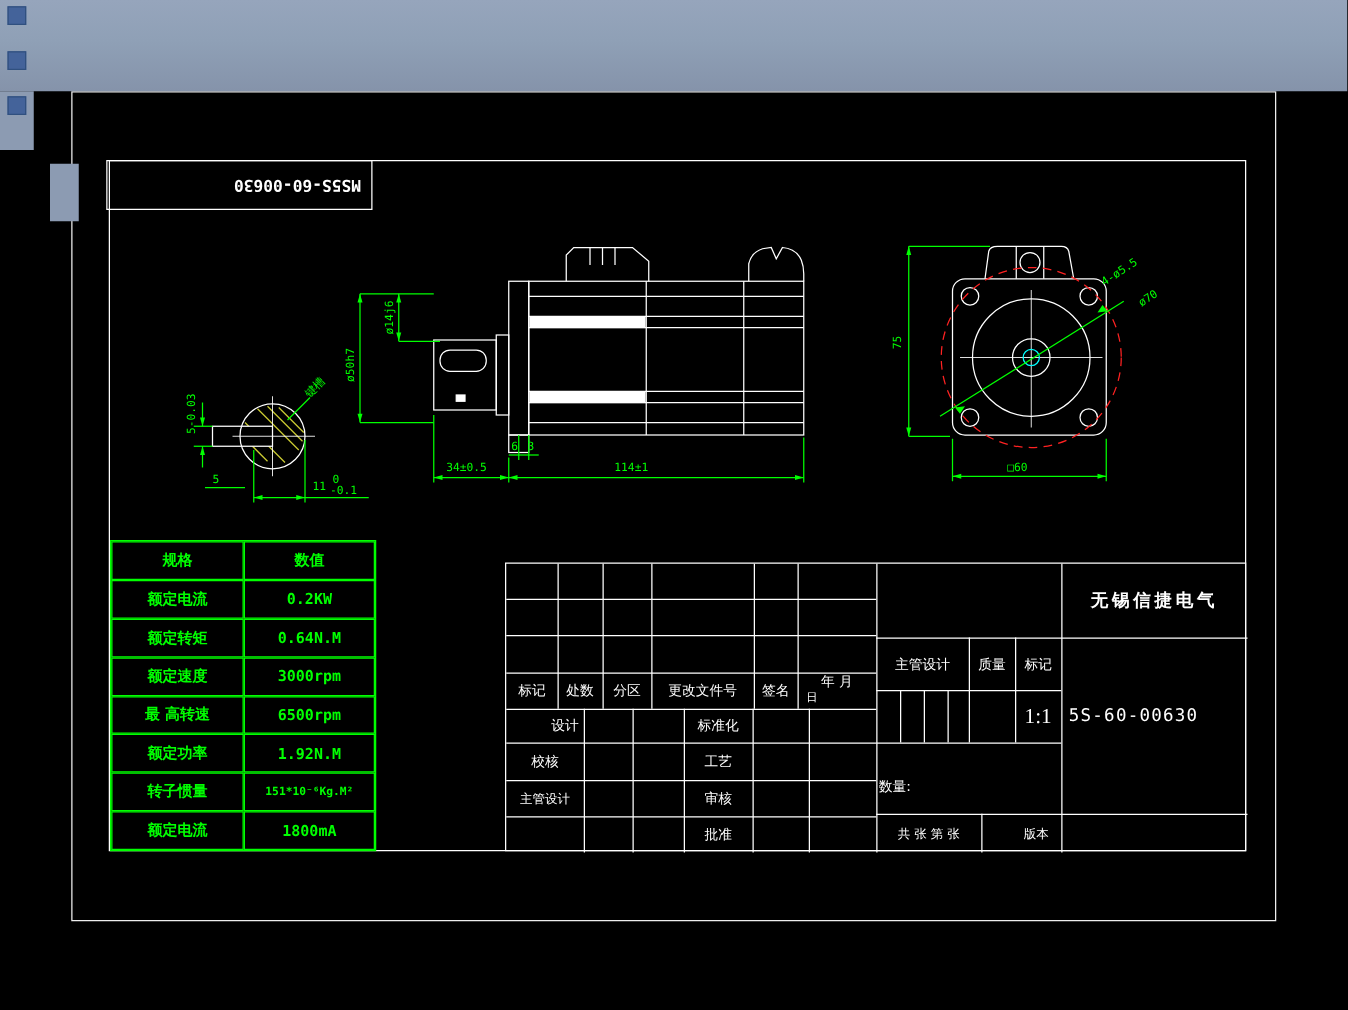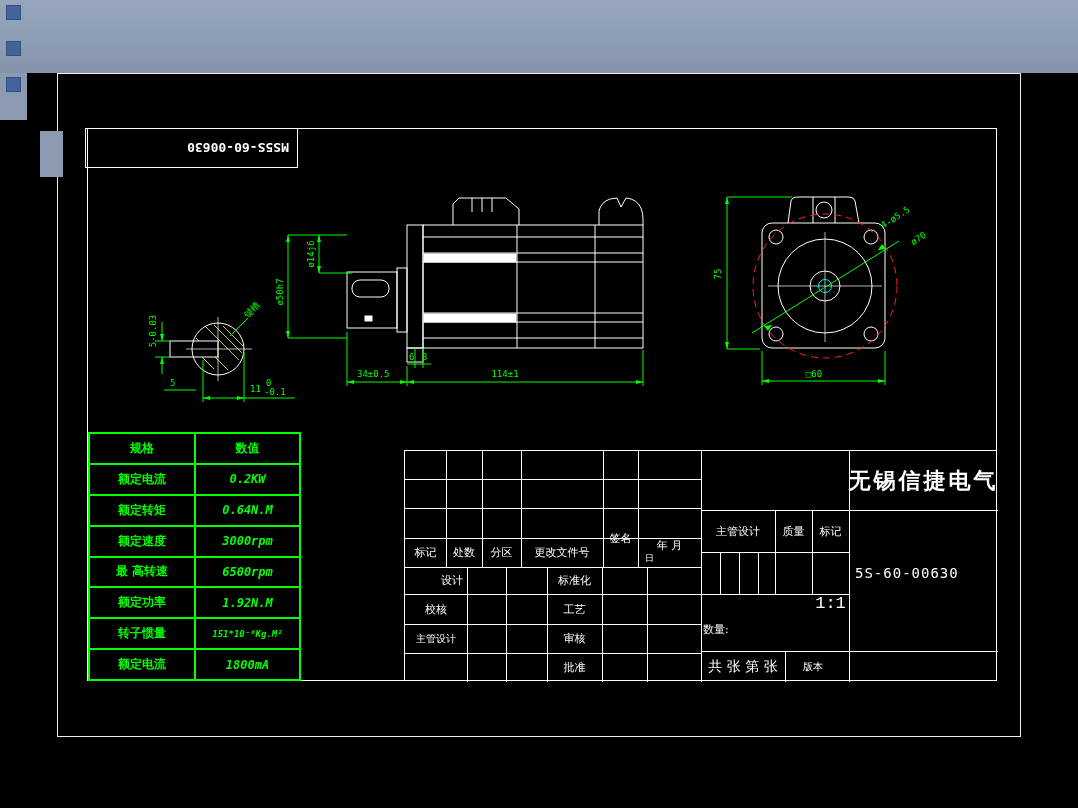--- a/index.html
+++ b/index.html
@@ -17,30 +17,30 @@
   .inner-frame{left:87px;top:128px;width:910px;height:553px;border:1px solid #ffffff;}
   .hdr-box{left:85px;top:128px;width:213px;height:40px;border:1px solid #ffffff;}
   .hdr-text{position:absolute;left:96px;top:11px;width:112px;text-align:center;
             color:#fff;font:bold 13px "DejaVu Sans Mono",monospace;transform:rotate(180deg);}
   
   .spec{left:88px;top:432px;width:213px;height:249px;border:1px solid #00ff00;
         display:grid;grid-template-columns:106px 1fr;}
   .sc{border:1px solid #00ff00;display:flex;align-items:center;justify-content:center;
       color:#00ff00;font-weight:bold;font-size:12px;white-space:nowrap;}
   .sc.small{font-size:9px;}
-  .sc.num{font-family:"DejaVu Sans Mono",monospace;font-style:italic;}
+  .sc.num{font-family:"DejaVu Sans Mono",monospace;}
   
   .tb{left:404px;top:450px;width:593px;height:231px;border:1px solid #fff;}
   .l{position:absolute;background:#fff;}
   .tc{position:absolute;color:#fff;font-size:11px;display:flex;align-items:center;
       justify-content:center;text-align:center;white-space:nowrap;}
   .tc.left{justify-content:flex-start;}
-  .company{font-size:22px;font-weight:bold;letter-spacing:3px;}
+  .company{font-size:14px;font-weight:bold;letter-spacing:3px;}
   .dwgno{font-size:14px;font-family:"DejaVu Sans Mono",monospace;letter-spacing:1px;}
-  .scale{font-size:17px;font-family:Liberation Mono, monospace;margin-top:30px;}
+  .scale{font-size:17px;font-family:Liberation Serif, serif;}
   svg{position:absolute;left:0;top:0;pointer-events:none;}
   svg text{fill:#00ff00;font-family:"DejaVu Sans Mono",monospace;font-size:9px;}
 </style>
 </head>
 <body>
 
 <div class="abs band"></div>
 <div class="abs strip"></div>
 <div class="abs block2"></div>
 <div class="abs chip" style="left:6px;top:5px;"></div>
@@ -103,37 +103,37 @@
   <i class="l" style="left:0;top:202px;width:296px;height:1px"></i>
   <i class="l" style="left:296px;top:59px;width:297px;height:1px"></i>
   <i class="l" style="left:296px;top:101px;width:148px;height:1px"></i>
   <i class="l" style="left:296px;top:143px;width:148px;height:1px"></i>
   <i class="l" style="left:296px;top:200px;width:297px;height:1px"></i>
 
   <div class="tc" style="left:0;top:87px;width:41px;height:29px">标记</div>
   <div class="tc" style="left:41px;top:87px;width:36px;height:29px">处数</div>
   <div class="tc" style="left:77px;top:87px;width:39px;height:29px">分区</div>
   <div class="tc" style="left:116px;top:87px;width:82px;height:29px">更改文件号</div>
-  <div class="tc" style="left:198px;top:73px;width:35px;height:29px">签名</div>
+  <div class="tc" style="left:198px;top:87px;width:35px;height:29px">签名</div>
   <div class="tc" style="left:233px;top:88px;width:63px;height:13px;font-size:11px">年  月</div>
   <div class="tc left" style="left:240px;top:101px;width:56px;height:13px;font-size:9px">日</div>
   <div class="tc" style="left:16px;top:116px;width:62px;height:27px">设计</div>
   <div class="tc" style="left:142px;top:116px;width:55px;height:27px">标准化</div>
   <div class="tc" style="left:0;top:143px;width:62px;height:30px">校核</div>
   <div class="tc" style="left:142px;top:143px;width:55px;height:30px">工艺</div>
   <div class="tc" style="left:0;top:173px;width:62px;height:29px;font-size:10px">主管设计</div>
   <div class="tc" style="left:142px;top:173px;width:55px;height:29px">审核</div>
   <div class="tc" style="left:142px;top:202px;width:55px;height:29px">批准</div>
   <div class="tc" style="left:296px;top:59px;width:74px;height:42px">主管设计</div>
   <div class="tc" style="left:370px;top:59px;width:37px;height:42px">质量</div>
   <div class="tc" style="left:407px;top:59px;width:37px;height:42px">标记</div>
   <div class="tc scale" style="left:407px;top:101px;width:37px;height:42px">1:1</div>
   <div class="tc left" style="left:298px;top:168px;width:100px;height:20px">数量:</div>
-  <div class="tc" style="left:296px;top:200px;width:84px;height:31px;font-size:14px">共  张 第  张</div>
-  <div class="tc" style="left:376px;top:200px;width:64px;height:31px;font-size:10px">版本</div>
+  <div class="tc" style="left:296px;top:200px;width:84px;height:31px;font-size:10px">共  张 第  张</div>
+  <div class="tc" style="left:392px;top:200px;width:64px;height:31px;font-size:10px">版本</div>
   <div class="tc company" style="left:444px;top:0;width:149px;height:59px">无锡信捷电气</div>
   <div class="tc left dwgno" style="left:450px;top:112px;width:140px;height:20px">5S-60-00630</div>
 </div>
 
 <svg width="1078" height="808" viewBox="0 0 1078 808">
 
   <g>
     <g stroke="#cccc33" stroke-width="1">
       <line x1="206" y1="327" x2="239" y2="360"></line>
       <line x1="214" y1="325" x2="242" y2="353"></line>

